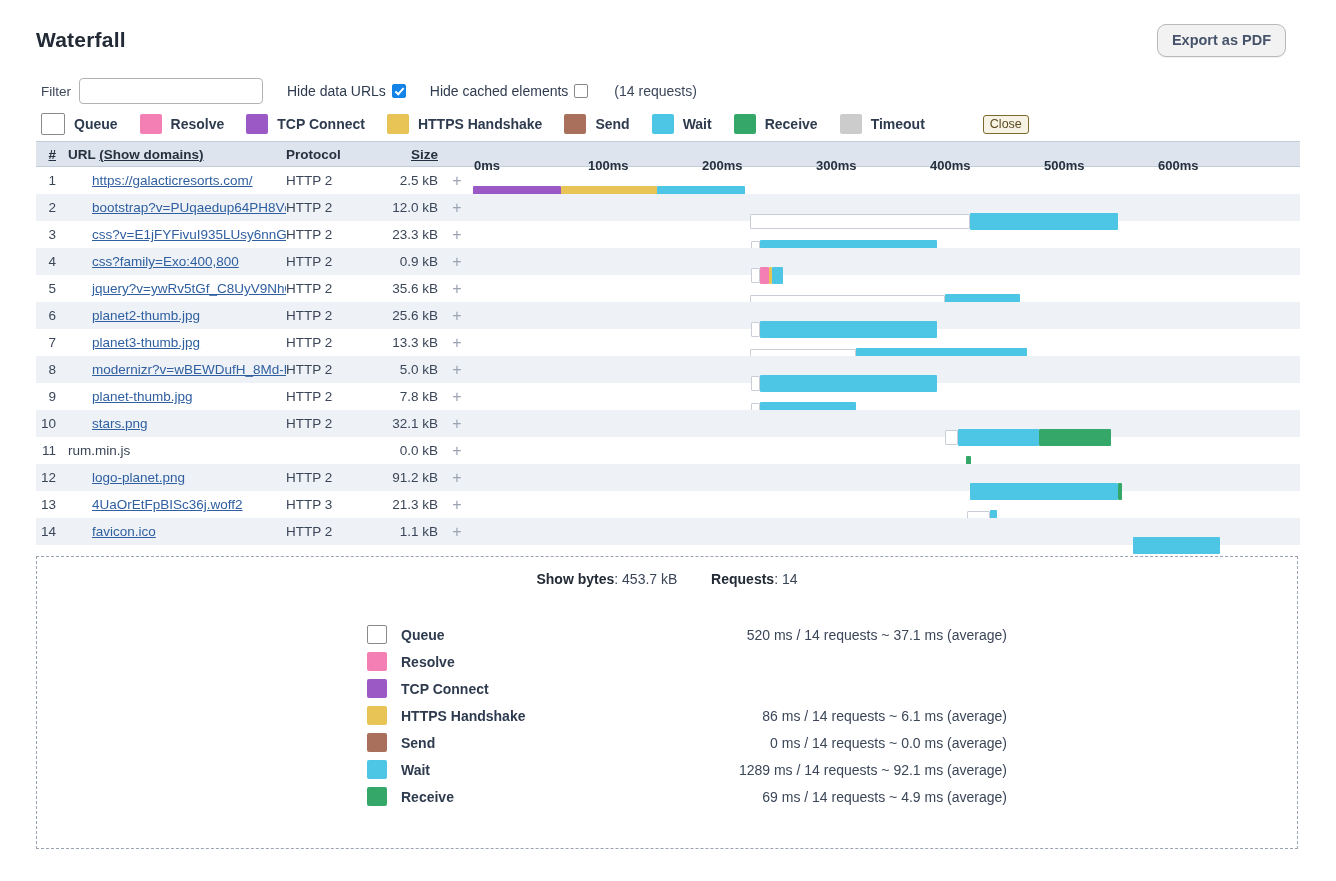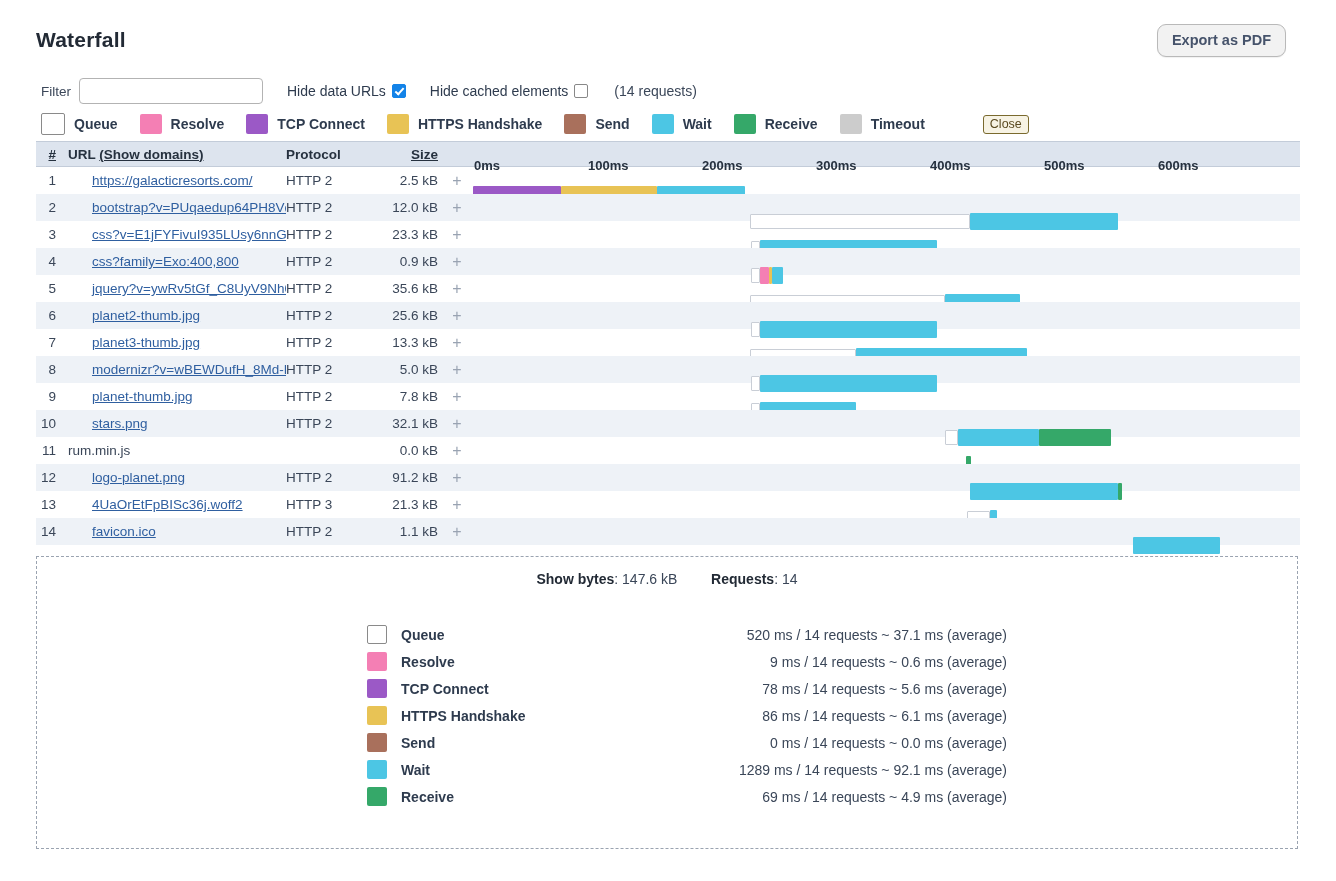--- a/index.html
+++ b/index.html
@@ -547,39 +547,37 @@
               <div class="marker" style="left: 660.62px; background: rgb(181, 84, 74);"></div>
               <div class="marker" style="left: 738.14px; background: rgb(123, 104, 238);"></div>
             </div>
           </div>
         </div>
       </div>
   </div>
 
   <div class="summary">
     <div class="totals">
-      <b>Show bytes</b><span>: </span><span>147.6 kB</span>
+      <b>Show bytes</b><span>: </span><span>453.7 kB</span>
       <span class="sep"></span>
       <b>Requests</b><span>: </span><span>14</span>
     </div>
     <div class="sumlist" id="summary-list">
         <div class="sumrow">
           <div class="sw outline"></div>
           <div class="nm">Queue</div>
           <div class="val">520 ms / 14 requests ~ 37.1 ms (average)</div>
         </div>
         <div class="sumrow">
           <div class="sw" style="background: rgb(244, 127, 180);"></div>
           <div class="nm">Resolve</div>
-          <div class="val">9 ms / 14 requests ~ 0.6 ms (average)</div>
         </div>
         <div class="sumrow">
           <div class="sw" style="background: rgb(155, 89, 198);"></div>
           <div class="nm">TCP Connect</div>
-          <div class="val">78 ms / 14 requests ~ 5.6 ms (average)</div>
         </div>
         <div class="sumrow">
           <div class="sw" style="background: rgb(232, 195, 85);"></div>
           <div class="nm">HTTPS Handshake</div>
           <div class="val">86 ms / 14 requests ~ 6.1 ms (average)</div>
         </div>
         <div class="sumrow">
           <div class="sw" style="background: rgb(169, 112, 92);"></div>
           <div class="nm">Send</div>
           <div class="val">0 ms / 14 requests ~ 0.0 ms (average)</div>

